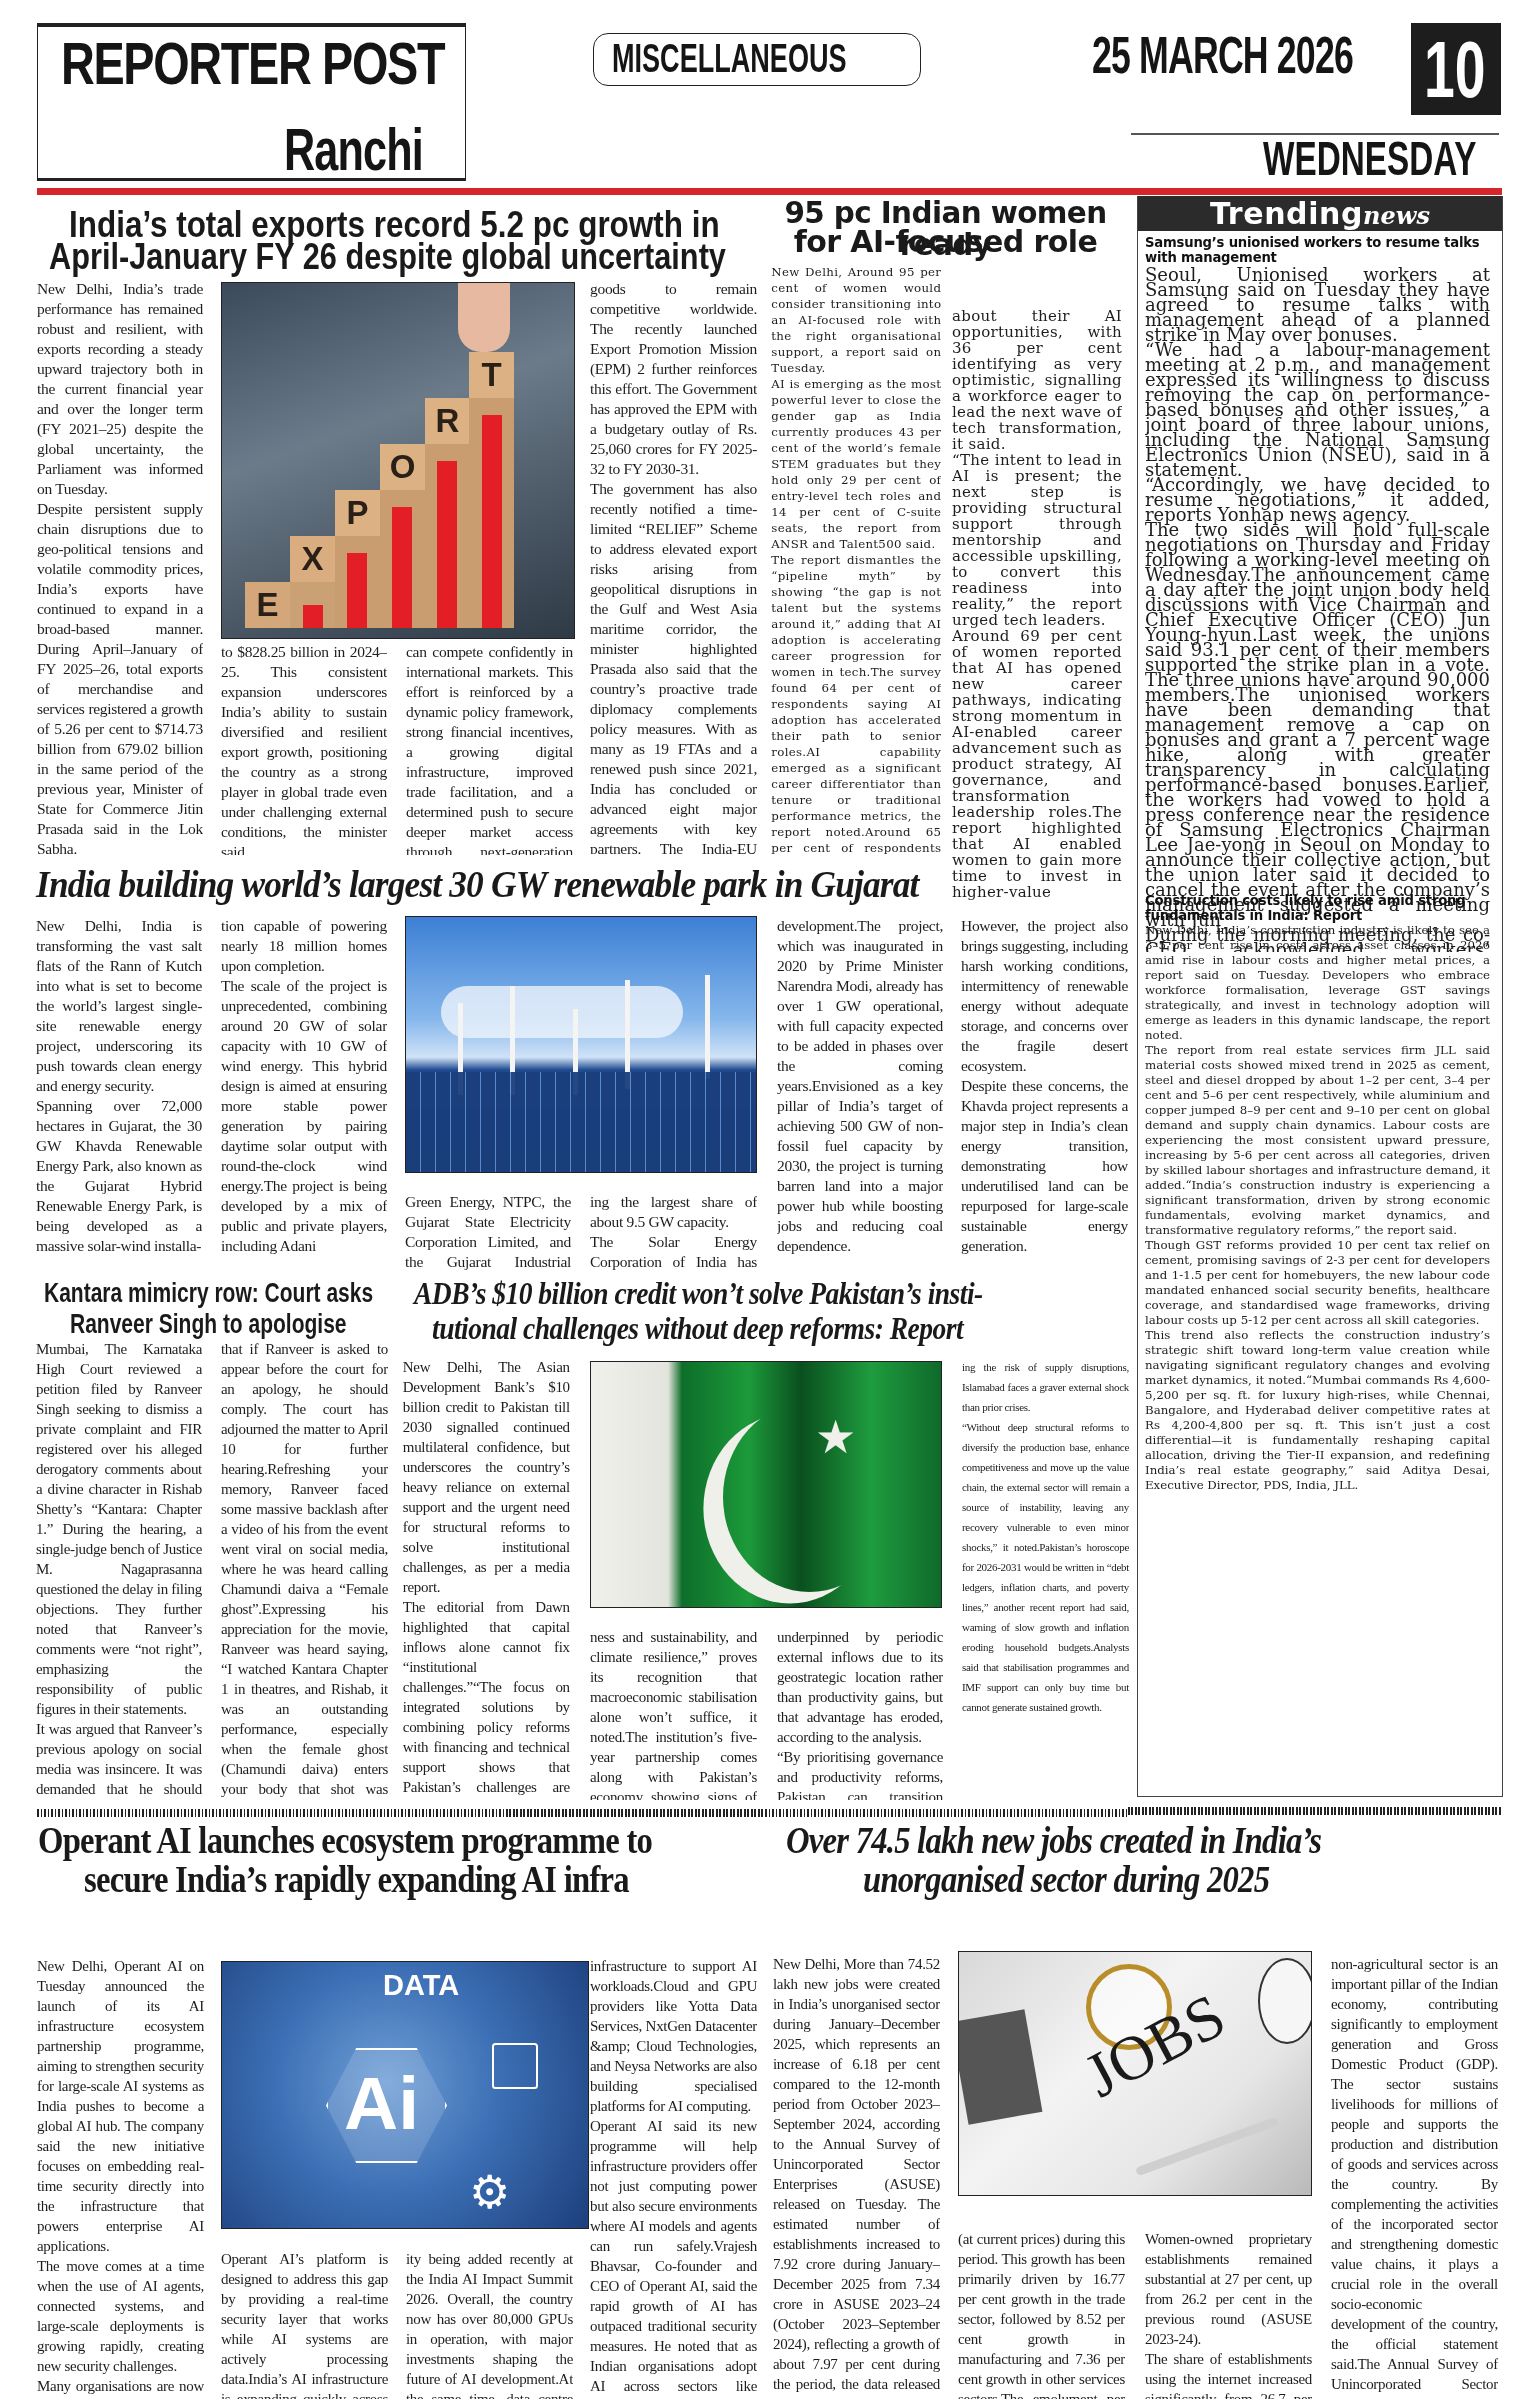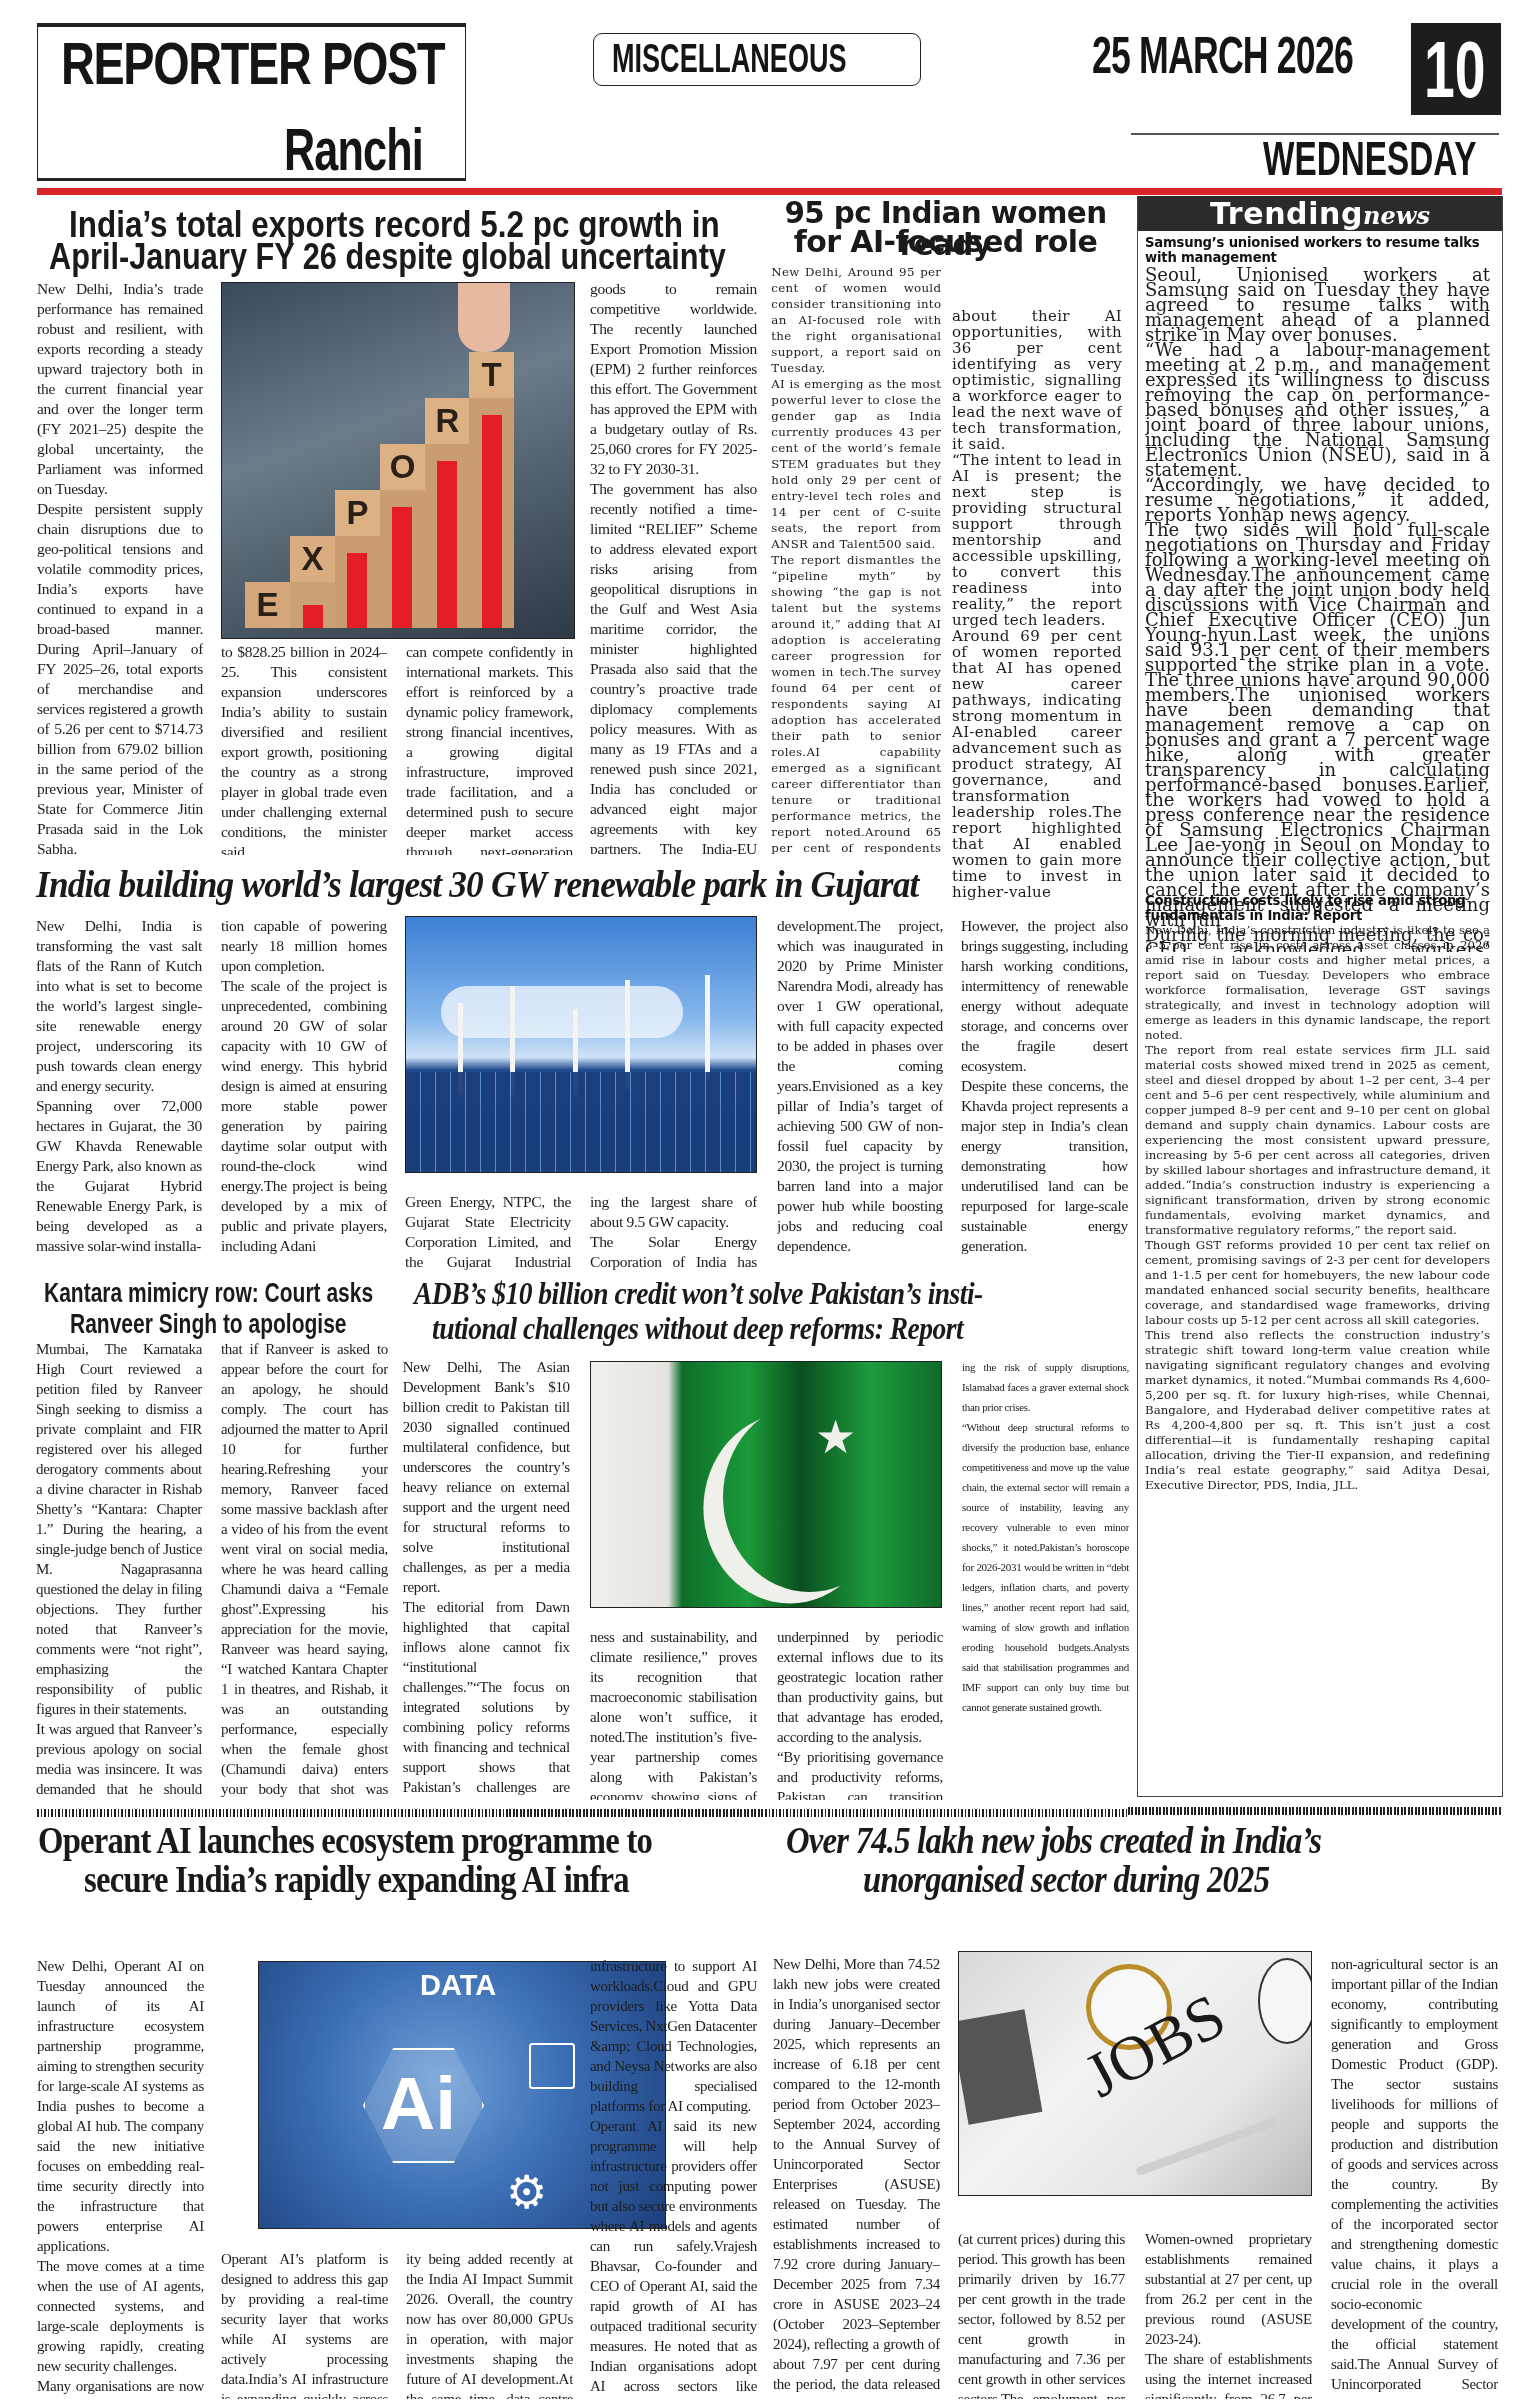--- a/index.html
+++ b/index.html
@@ -19,21 +19,21 @@
 </style>
 </head>
 <body>
 
 <div class="abs" style="left:0;top:0;width:1525px;height:190px;">
   <div class="abs" style="left:37px;top:23px;width:429px;height:158px;border:1.2px solid #222;border-top:4.6px solid #222;border-bottom:3.5px solid #222;">
     <div class="abs cond" style="left:23px;top:4.6px;font-size:60px;line-height:64px;letter-spacing:-1.7px;transform:scaleX(0.78);white-space:nowrap;color:#151515;">REPORTER POST</div>
     <div class="abs cond" style="left:246px;top:92px;font-size:60px;line-height:61px;letter-spacing:-1.2px;transform:scaleX(0.72);white-space:nowrap;color:#151515;">Ranchi</div>
   </div>
 
-  <div class="abs" style="left:593px;top:33px;width:328px;height:53px;border:1.7px solid #222;border-radius:9px;">
+  <div class="abs" style="left:593px;top:33px;width:328px;height:53px;border:1.7px solid #222;border-radius:15px;">
     <div class="abs cond" style="left:18.4px;top:1.2px;font-size:41px;line-height:46px;transform:scaleX(0.66);white-space:nowrap;color:#151515;">MISCELLANEOUS</div>
   </div>
 
   <div class="abs cond" style="left:1092px;top:26.5px;font-size:51px;line-height:58px;letter-spacing:-1.2px;transform:scaleX(0.7);white-space:nowrap;color:#151515;">25 MARCH 2026</div>
   <div class="abs" style="left:1411px;top:23px;width:90px;height:92px;background:#1d1d1d;">
     <div class="abs cond" style="left:12.7px;top:5.8px;font-size:79px;line-height:81px;color:#fff;transform:scaleX(0.7);white-space:nowrap;">10</div>
   </div>
   <div class="abs" style="left:1131px;top:133px;width:368px;height:2.3px;background:#555;"></div>
   <div class="abs cond" style="left:1263px;top:136px;font-size:49px;line-height:44px;transform:scaleX(0.68);white-space:nowrap;color:#151515;">WEDNESDAY</div>
 </div>
@@ -197,21 +197,21 @@
 <div class="sep-dash" style="left:1128px;top:1807px;width:374px;"></div>
 
 <div class="abs" style="left:0;top:1818px;width:765px;height:581px;">
   <div class="headline" style="left:38px;top:0;width:748px;font:bold 38px/44px 'Liberation Serif',serif;text-align:left;transform:scaleX(0.86);transform-origin:left top;white-space:nowrap;letter-spacing:-0.9px;">Operant AI launches ecosystem programme to</div>
   <div class="headline" style="left:84px;top:39px;width:748px;font:bold 38px/44px 'Liberation Serif',serif;text-align:left;transform:scaleX(0.86);transform-origin:left top;white-space:nowrap;letter-spacing:-0.9px;">secure India’s rapidly expanding AI infra</div>
   <div class="col serifbody" style="left:37px;top:138px;width:167px;height:443px;font-size:15px;line-height:20px;">
     <p>New Delhi, Operant AI on Tuesday announced the launch of its AI infrastructure ecosystem partnership programme, aiming to strengthen security for large-scale AI systems as India pushes to become a global AI hub. The company said the new initiative focuses on embedding real-time security directly into the infrastructure that powers enterprise AI applications.</p>
     <p>The move comes at a time when the use of AI agents, connected systems, and large-scale deployments is growing rapidly, creating new security challenges.</p>
     <p>Many organisations are now running advanced AI systems that can access sensitive data and external tools, often without adequate safeguards.</p>
   </div>
-  <div class="img" style="left:221px;top:143px;width:408px;height:268px;background:radial-gradient(circle at 45% 45%,#6f9fd6 0%,#3c6fb5 45%,#1d3f7c 100%);margin-left:37px;">
+  <div class="img" style="left:221px;top:143px;width:368px;height:268px;background:radial-gradient(circle at 45% 45%,#6f9fd6 0%,#3c6fb5 45%,#1d3f7c 100%);">
     <div class="abs" style="left:161px;top:5.8px;font:bold 29px/35px 'Liberation Sans',sans-serif;color:#fff;">DATA</div>
     <div class="abs" style="left:104px;top:86px;width:121px;height:115px;border:2.9px solid #fff;clip-path:polygon(25% 0,75% 0,100% 50%,75% 100%,25% 100%,0 50%);background:rgba(255,255,255,0.15);"></div>
     <div class="abs" style="left:122px;top:98px;font:bold 75px/86px 'Liberation Sans',sans-serif;color:#fff;">Ai</div>
     <div class="abs" style="left:247px;top:207px;font:46px/46px 'DejaVu Sans',sans-serif;color:#fff;">⚙</div>
     <div class="abs" style="left:270px;top:81px;width:46px;height:46px;border:2.3px solid #fff;border-radius:3.5px;"></div>
   </div>
   <div class="col serifbody" style="left:221px;top:431px;width:167px;height:150px;font-size:15px;line-height:20px;">
     <p>Operant AI’s platform is designed to address this gap by providing a real-time security layer that works while AI systems are actively processing data.India’s AI infrastructure is expanding quickly across both government and private sectors. Under the IndiaAI Mission, the government has already deployed tens of thousands of GPUs, with more capac-</p>
   </div>
   <div class="col serifbody" style="left:406px;top:431px;width:167px;height:150px;font-size:15px;line-height:20px;">

